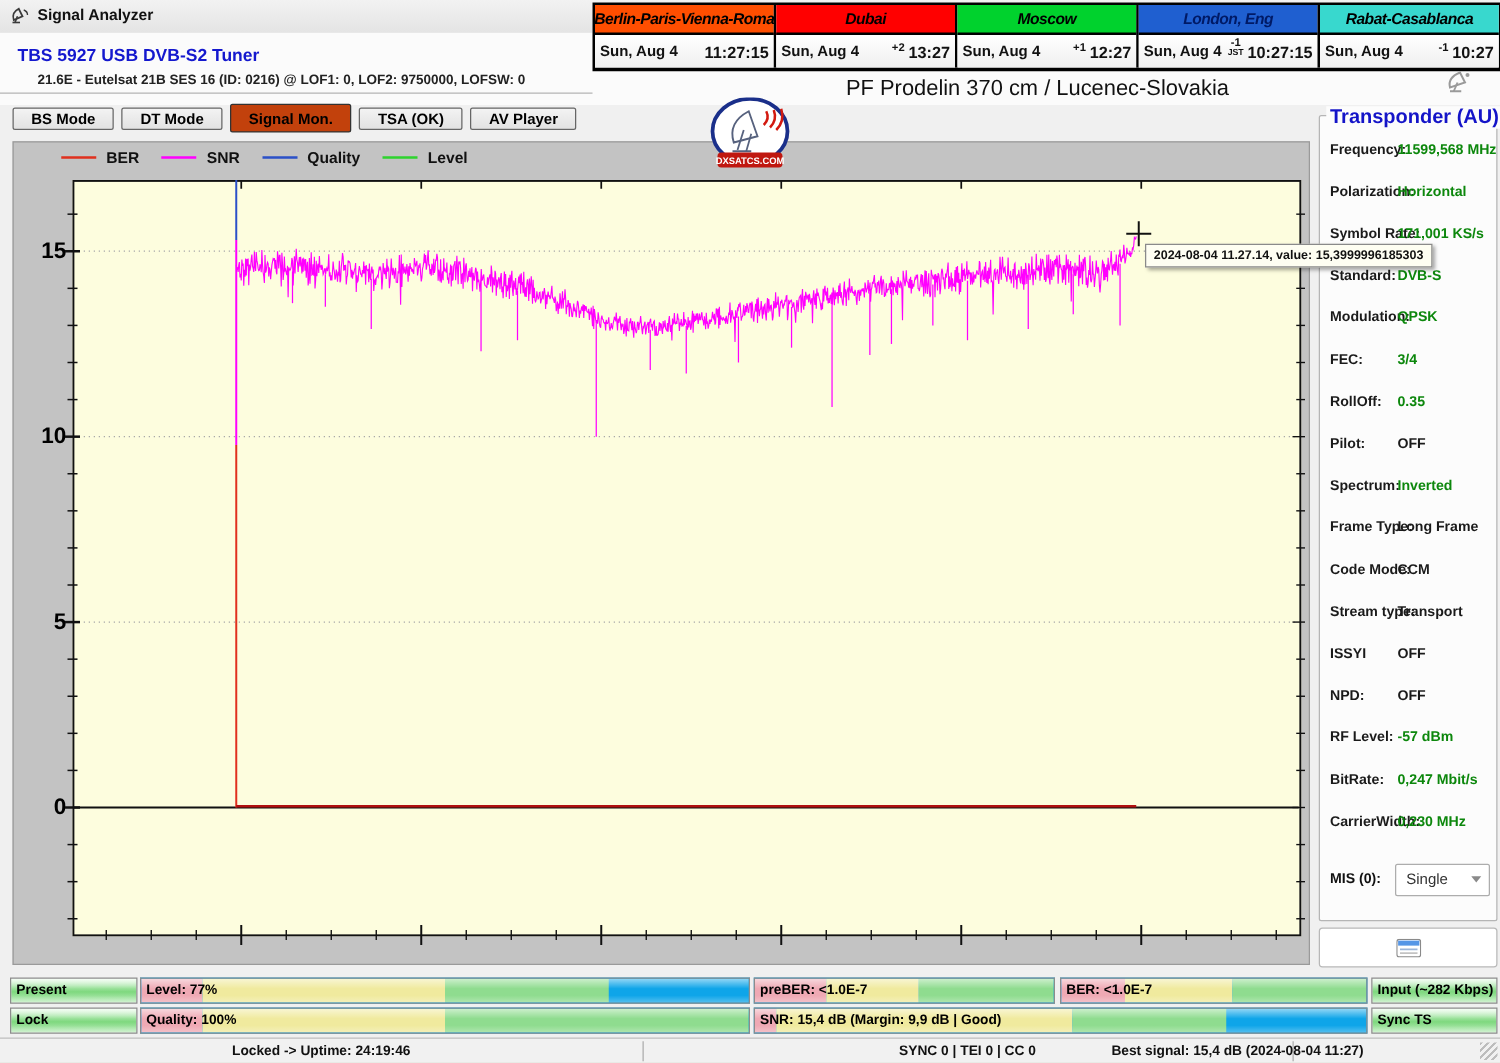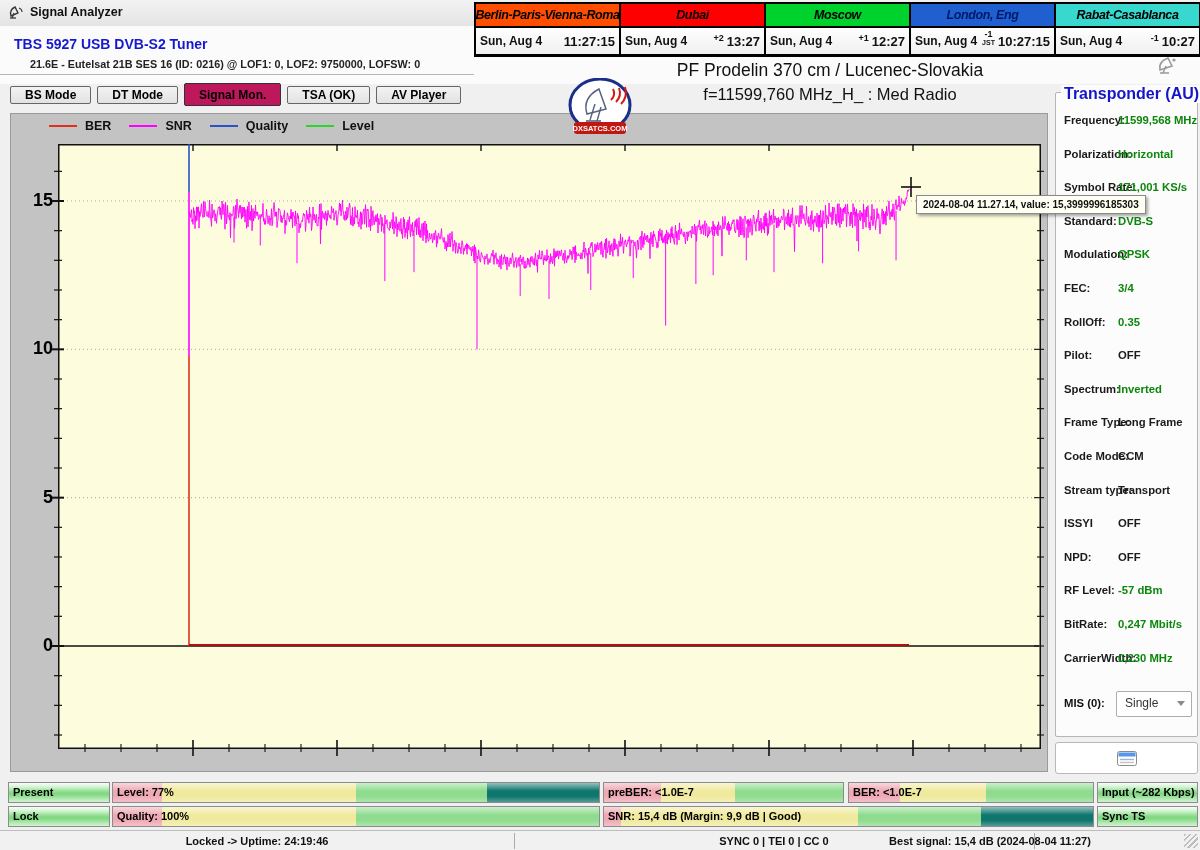--- a/index.html
+++ b/index.html
@@ -30,21 +30,21 @@
   #hdr1{position:absolute;left:620px;top:60px;width:420px;text-align:center;font-size:17.5px;font-weight:400;}
   #hdr2{position:absolute;left:620px;top:85px;width:420px;text-align:center;font-size:16.5px;font-weight:400;}
   #tray-icon{position:absolute;left:1152px;top:54px;}
   
   #logo{position:absolute;left:568px;top:78px;width:66px;height:58px;z-index:5;}
   
   #tabs{position:absolute;left:10px;top:86px;display:flex;gap:6px;}
   .tab{height:18px;padding:0 14px;min-width:52px;background:linear-gradient(#F3F3F3,#E2E2E2);
       border:1px solid #666;border-radius:2px;font-size:12px;font-weight:700;
       display:flex;align-items:center;justify-content:center;white-space:nowrap;}
-  .tab.active{background:#be185d;border:1px solid #333;height:23px;margin-top:-3px;z-index:2;}
+  .tab.active{background:#c2410c;border:1px solid #333;height:23px;margin-top:-3px;z-index:2;}
   
   #chart{position:absolute;left:10px;top:113px;width:1036px;height:657px;background:#C3C3C3;
       border:1px solid #9A9A9A;}
   #legend{position:absolute;left:38px;top:5px;display:flex;align-items:center;gap:18px;}
   .lg-item{display:flex;align-items:center;gap:8px;}
   .lg-swatch{width:28px;height:0;border-top-width:2px;border-top-style:solid;}
   .lg-label{font-size:12.5px;font-weight:600;}
   #uptime{position:absolute;left:605px;top:6px;width:400px;text-align:center;font-size:15px;font-weight:400;}
   .ylab{position:absolute;width:40px;text-align:right;font-size:18px;font-weight:600;color:#000;}
   #plot{position:absolute;left:47px;top:30px;overflow:visible;background:#FDFDDE;}
@@ -63,21 +63,21 @@
   #mis-row{position:absolute;left:0;top:598px;width:100%;height:26px;}
   #mis-label{position:absolute;left:8px;top:6px;font-size:11.3px;font-weight:700;}
   #mis-select{position:absolute;left:60px;top:0;width:74px;height:24px;background:#FFF;
       border:1px solid #ADADAD;border-radius:2px;font-size:12px;color:#333;}
   #mis-select .val{position:absolute;left:8px;top:4px;}
   #mis-select .chev{position:absolute;right:6px;top:9px;width:0;height:0;
       border-left:4px solid transparent;border-right:4px solid transparent;border-top:5px solid #8A8A8A;}
   #panel-btn{position:absolute;left:1055px;top:742px;width:141px;height:30px;background:#FFF;
       border:1px solid #B8B8B8;border-radius:3px;display:flex;align-items:center;justify-content:center;}
   
-  .sbox{position:absolute;height:19px;border:1px solid #8C8C8C;background:#0f766e;overflow:hidden;}
+  .sbox{position:absolute;height:19px;border:1px solid #8C8C8C;background:#0ea5e9;overflow:hidden;}
   .sbox .seg{position:absolute;top:0;bottom:0;}
   .sbox::after{content:"";position:absolute;inset:0;pointer-events:none;
       background:linear-gradient(to bottom,rgba(255,255,255,.55),rgba(255,255,255,0) 42%,rgba(255,255,255,0) 70%,rgba(255,255,255,.28));}
   .sbox .lbl{position:absolute;left:4px;top:2.5px;font-size:11px;font-weight:700;color:#000;z-index:2;white-space:nowrap;}
   .green-bar{background:linear-gradient(to bottom,#E9FBE9,#7ED87E 55%,#BFEEBF);}
   
   #statusbar{position:absolute;left:0;top:830px;width:1200px;height:20px;background:#F1F1F1;border-top:1px solid #BDBDBD;}
   .sb-div{position:absolute;top:2px;bottom:2px;width:1px;background:#ACACAC;}
   .sb-txt{position:absolute;top:3.5px;font-size:11px;font-weight:700;text-align:center;white-space:nowrap;}
   #grip{position:absolute;right:2px;top:3px;width:14px;height:14px;
@@ -153,21 +153,20 @@
     <path d="M8 16 Q6 8 16 4 L20 12 Z" fill="none" stroke="#9A9A9A" stroke-width="1.6"></path>
     <line x1="14" y1="12" x2="11" y2="19" stroke="#9A9A9A" stroke-width="1.5"></line>
     <line x1="8" y1="19" x2="17" y2="19" stroke="#9A9A9A" stroke-width="1.5"></line>
     <circle cx="22" cy="6" r="1.6" fill="#9A9A9A"></circle>
   </svg>
 
   <div id="tuner-name" class="nowrap">TBS 5927 USB DVB-S2 Tuner</div>
   <div id="tuner-details" class="nowrap">21.6E - Eutelsat 21B  SES 16 (ID: 0216) @ LOF1: 0, LOF2: 9750000, LOFSW: 0</div>
 
   <div id="hdr1">PF Prodelin 370 cm / Lucenec-Slovakia</div>
-  <div id="hdr2">f=11599,760 MHz_H_ : Med Radio</div>
 
   <div id="logo">
     <svg width="66" height="58" viewBox="0 0 66 58">
       <ellipse cx="32" cy="27" rx="30" ry="26" fill="#FFFFFF" stroke="#1A2F8A" stroke-width="3"></ellipse>
       <path d="M19 36 Q14 20 31 11 L38 31 Z" fill="none" stroke="#57627E" stroke-width="1.5"></path>
       <line x1="27" y1="26" x2="22" y2="42" stroke="#57627E" stroke-width="1.4"></line>
       <line x1="33" y1="29" x2="29" y2="43" stroke="#57627E" stroke-width="1.4"></line>
       <line x1="18" y1="43" x2="33" y2="43" stroke="#57627E" stroke-width="1.6"></line>
       <path d="M43 22 q5 -5 2 -11" fill="none" stroke="#D31A10" stroke-width="2"></path>
       <path d="M48 24 q6 -6 3 -14" fill="none" stroke="#D31A10" stroke-width="2"></path>

